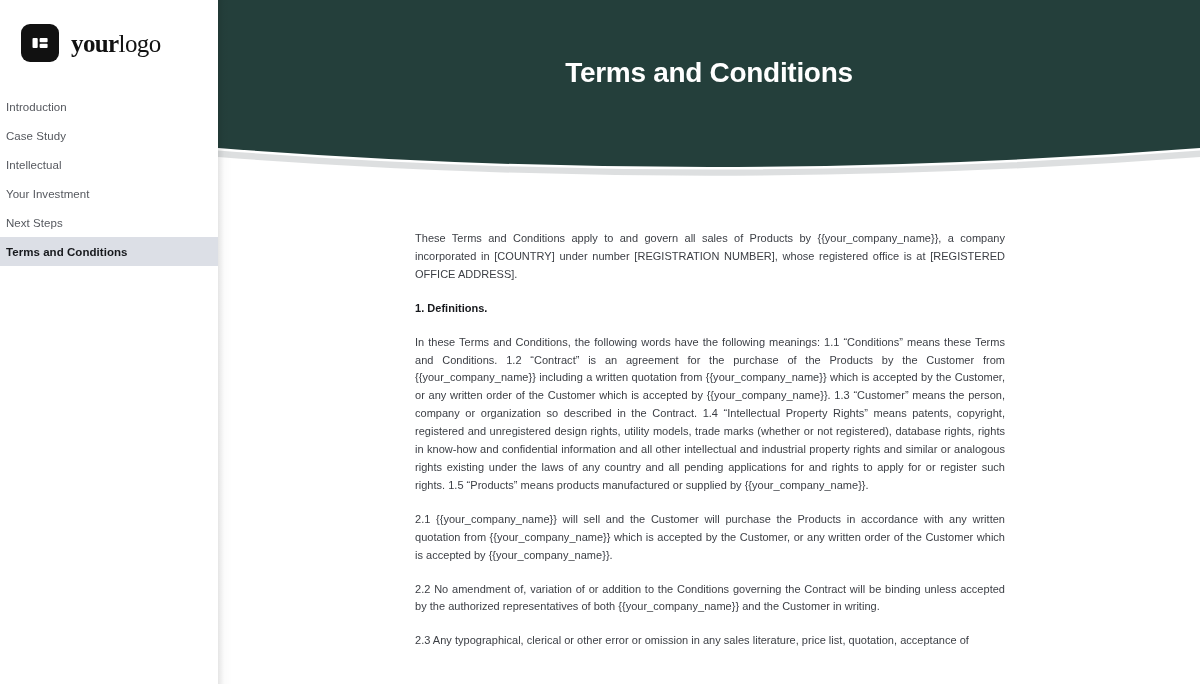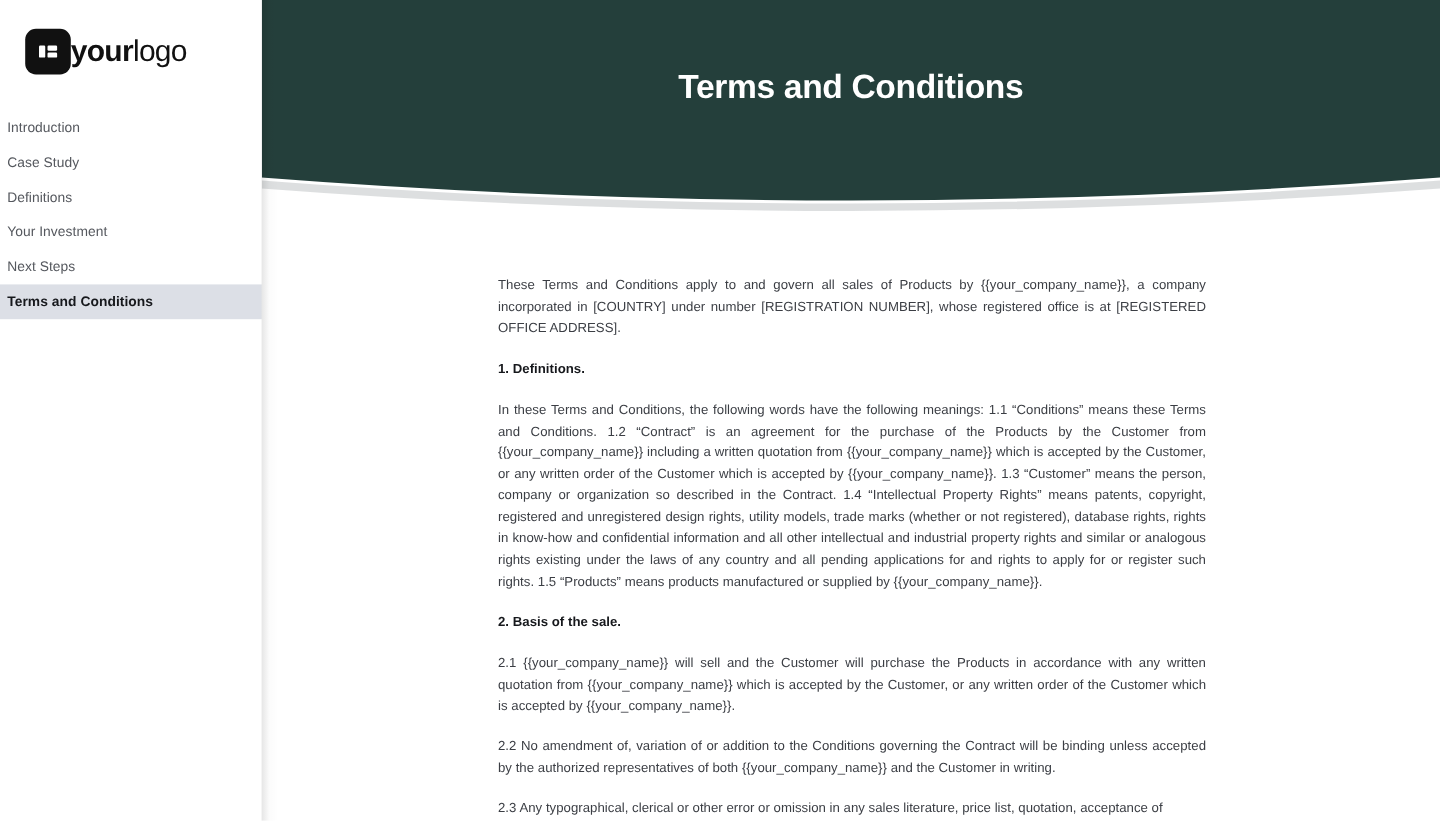--- a/index.html
+++ b/index.html
@@ -39,20 +39,22 @@
     z-index: 6;
     pointer-events: none;
   }
 
   .brand {
     position: absolute;
     left: 21px;
     top: 24px;
     display: flex;
     align-items: center;
+    gap: 12px;
+    font-family: Liberation Serif, serif;
   }
 
   .brand-mark {
     width: 38px;
     height: 38px;
     border-radius: 9px;
     background: #111111;
     display: flex;
     align-items: center;
     justify-content: center;
@@ -171,21 +173,21 @@
     </div>
 
     <nav class="nav">
       <div class="nav-item">
         <span>Introduction</span>
       </div>
       <div class="nav-item">
         <span>Case Study</span>
       </div>
       <div class="nav-item">
-        <span>Definitions</span>
+        <span>Intellectual</span>
       </div>
       <div class="nav-item">
         <span>Your Investment</span>
       </div>
       <div class="nav-item">
         <span>Next Steps</span>
       </div>
       <div class="nav-item active">
         <span>Terms and Conditions</span>
       </div>
@@ -201,19 +203,18 @@
       <path d="M0,150.5 Q491,188.5 982,150.5 L982,157 Q491,194.5 0,157 Z" fill="#d9dbdd" opacity="0.9"></path>
     </svg>
   </div>
 
   <h1 class="banner-title">Terms and Conditions</h1>
 
   <main class="doc">
     <p>These Terms and Conditions apply to and govern all sales of Products by {{your_company_name}}, a company incorporated in [COUNTRY] under number [REGISTRATION NUMBER], whose registered office is at [REGISTERED OFFICE ADDRESS].</p>
     <p class="heading">1. Definitions.</p>
     <p>In these Terms and Conditions, the following words have the following meanings:   1.1 “Conditions” means these Terms and Conditions. 1.2 “Contract” is an agreement for the purchase of the Products by the Customer from {{your_company_name}} including a written quotation from {{your_company_name}} which is accepted by the Customer, or any written order of the Customer which is accepted by {{your_company_name}}. 1.3 “Customer” means the person, company or organization so described in the Contract. 1.4 “Intellectual Property Rights” means patents, copyright, registered and unregistered design rights, utility models, trade marks (whether or not registered), database rights, rights in know-how and confidential information and all other intellectual and industrial property rights and similar or analogous rights existing under the laws of any country and all pending applications for and rights to apply for or register such rights. 1.5 “Products” means products manufactured or supplied by {{your_company_name}}.</p>
-    <p class="heading">2. Basis of the sale.</p>
     <p>2.1 {{your_company_name}} will sell and the Customer will purchase the Products in accordance with any written quotation from {{your_company_name}} which is accepted by the Customer, or any written order of the Customer which is accepted by {{your_company_name}}.</p>
     <p>2.2 No amendment of, variation of or addition to the Conditions governing the Contract will be binding unless accepted by the authorized representatives of both {{your_company_name}} and the Customer in writing.</p>
     <p class="tight">2.3 Any typographical, clerical or other error or omission in any sales literature, price list, quotation, acceptance of</p>
   </main>
 
 </div>
 
 </body></html>

